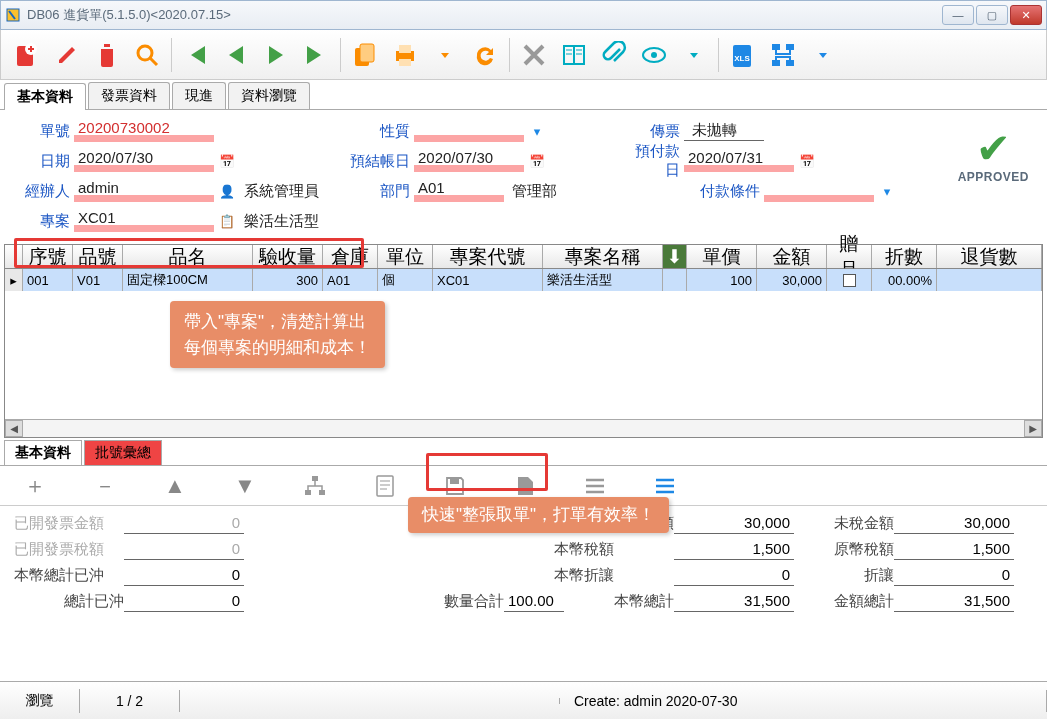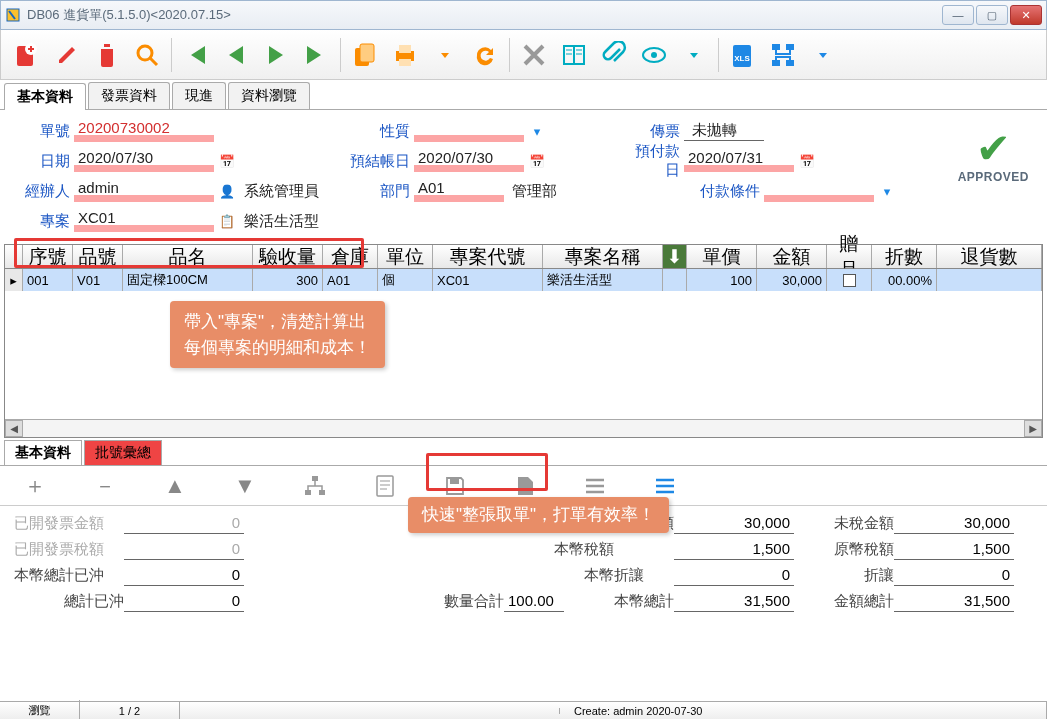--- a/index.html
+++ b/index.html
@@ -125,23 +125,23 @@
 .dticon { width: 30px; height: 30px; display: flex; align-items: center; justify-content: center; font-size: 22px; color: #888; cursor: pointer; }
 .dticon.blue { color: #1e88e5; }
 
 .summary { padding: 4px 14px; }
 .sum-row { display: flex; height: 26px; align-items: center; }
 .sum-label { font-size: 15px; color: #444; text-align: left; }
 .sum-label.gray { color: #aaa; font-family: Liberation Serif, serif; }
 .sum-val { border-bottom: 1px solid #666; text-align: right; padding: 2px 4px; font-size: 15px; }
 
 .statusbar {
-  position: absolute; bottom: 0; left: 0; right: 0; height: 18px;
+  position: absolute; bottom: 0; left: 0; right: 0; height: 38px;
   border-top: 1px solid #aaa; background: linear-gradient(#fff, #eee);
-  display: flex; align-items: center; font-size: 11px;
+  display: flex; align-items: center; font-size: 14px;
 }
 .sb-cell { padding: 3px 14px; border-right: 1px solid #aaa; }
 svg { display: block; }
 </style>
 </head>
 <body>
 
 <div class="titlebar">
   <span class="logo">
     <svg width="16" height="16">
@@ -486,21 +486,21 @@
     <div style="width:310px"></div>
     <div class="sum-label" style="width:120px;text-align:left">本幣稅額</div>
     <div class="sum-val" style="width:120px">1,500</div>
     <div class="sum-label" style="width:100px;text-align:right;padding-left:16px">原幣稅額</div>
     <div class="sum-val" style="width:120px">1,500</div>
   </div>
   <div class="sum-row">
     <div class="sum-label" style="width:110px">本幣總計已沖</div>
     <div class="sum-val" style="width:120px">0</div>
     <div style="width:310px"></div>
-    <div class="sum-label" style="width:120px;text-align:center">本幣折讓</div>
+    <div class="sum-label" style="width:120px;text-align:left">本幣折讓</div>
     <div class="sum-val" style="width:120px">0</div>
     <div class="sum-label" style="width:100px;text-align:right;padding-left:16px">折讓</div>
     <div class="sum-val" style="width:120px">0</div>
   </div>
   <div class="sum-row">
     <div class="sum-label" style="width:110px;text-align:right">總計已沖</div>
     <div class="sum-val" style="width:120px">0</div>
     <div style="width:180px"></div>
     <div class="sum-label" style="width:80px;text-align:right">數量合計</div>
     <div class="sum-val" style="width:60px;text-align:left">100.00</div>

